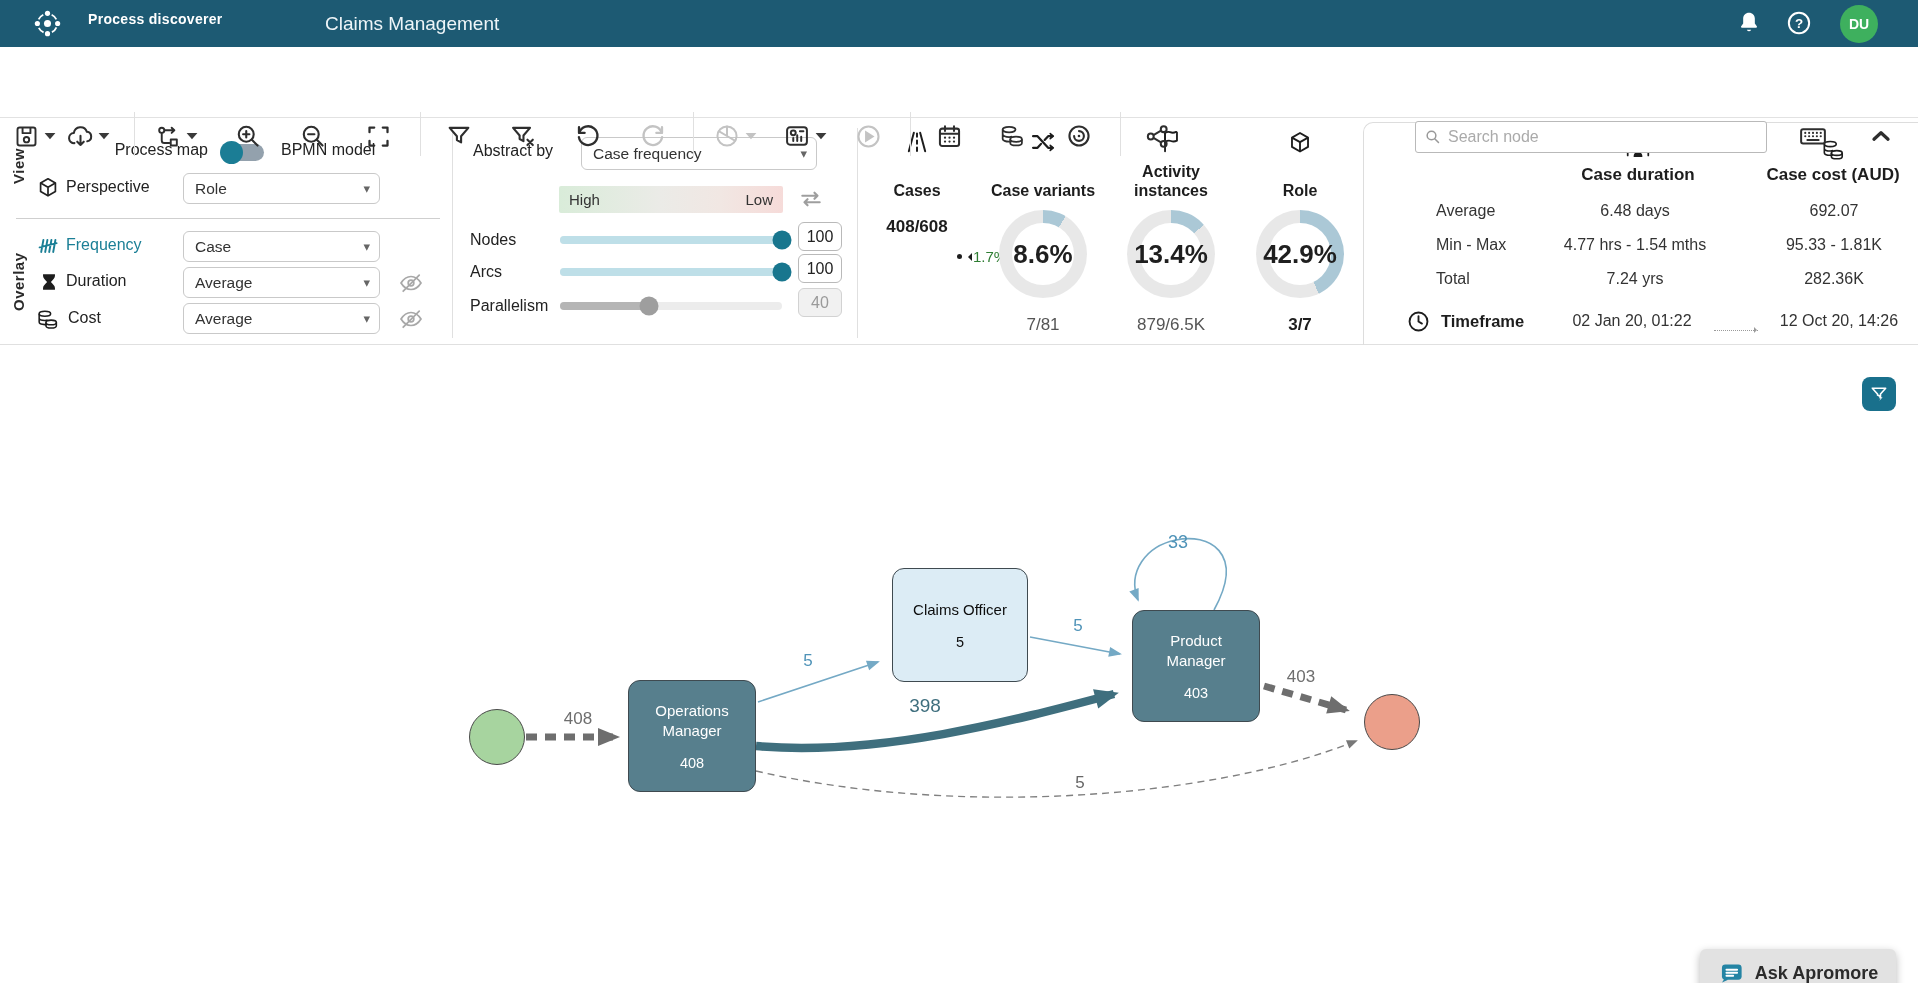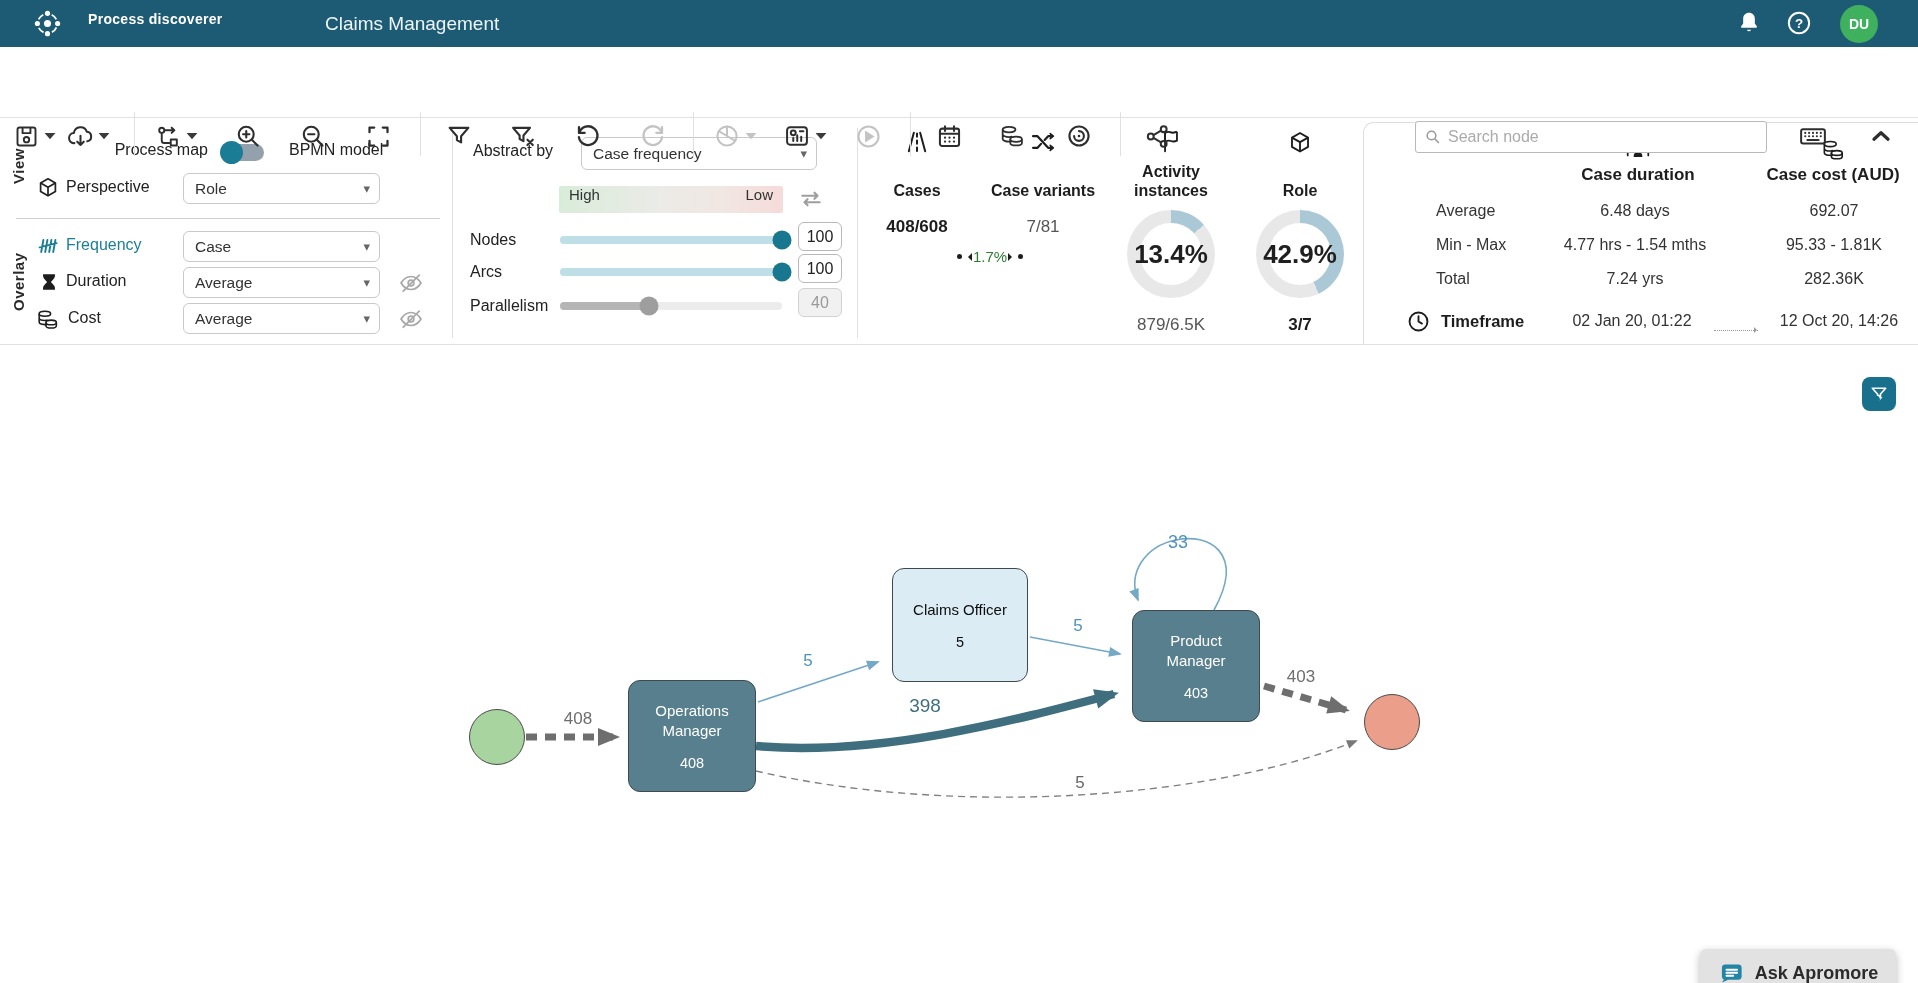--- a/index.html
+++ b/index.html
@@ -36,21 +36,21 @@
     font-weight:700; font-size:15px; color:#2b2b2b; letter-spacing:.5px; text-align:center;}
   .plabel { font-size:16px; color:#222; }
   .teal-text { color:#1b7f96; }
   .sel { position:absolute; height:31px; border:1px solid #c9c9c9; border-radius:6px; background:#fff;
     display:flex; align-items:center; padding:0 26px 0 11px; font-size:15.5px; color:#333; cursor:pointer;}
   .sel::after { content:"▾"; position:absolute; right:9px; color:#666; font-size:13px;}
   .toggle { position:absolute; width:42px; height:17px; border-radius:9px; background:#93a1ad; cursor:pointer;}
   .toggle .knob { position:absolute; left:-2px; top:-3px; width:23px; height:23px; border-radius:50%; background:#1b7d95;}
   .hlbar { position:absolute; left:559px; top:68px; width:224px; height:27px; border-radius:2px;
     background:linear-gradient(90deg,#d9ecd9 0%,#ebebe7 45%,#f1e7e3 72%,#f6dbd9 100%);
-    display:flex; justify-content:space-between; padding:0 10px; font-size:15px; color:#333;}
+    display:flex; align-items:center; justify-content:space-between; padding:0 10px; font-size:15px; color:#333;}
   .slider { position:absolute; left:560px; width:222px; height:8px; border-radius:4px; background:#ececec; cursor:pointer;}
   .slider .fill { position:absolute; left:0; top:0; bottom:0; border-radius:4px;}
   .slider .knob { position:absolute; top:50%; transform:translate(-50%,-50%); width:19px; height:19px; border-radius:50%; cursor:pointer;}
   .slider.teal .fill { background:#bedfe8; }
   .slider.teal .knob { background:#18768e; }
   .slider.gray .fill { background:#b5b5b5; }
   .slider.gray .knob { background:#9e9e9e; }
   .numbox { position:absolute; left:798px; width:44px; height:29px; border:1px solid #b9b9b9; border-radius:6px;
     background:#fff; display:flex; align-items:center; justify-content:center; font-size:16px; color:#222;}
   .numbox.dim { background:#f1f1f1; color:#9a9a9a; border-color:#d2d2d2;}
@@ -176,21 +176,21 @@
 
 <div class="abs panel">
 
   <div class="vlabel" style="left:10px; top:16px; height:64px;">View</div>
   <div class="vlabel" style="left:10px; top:108px; height:112px;">Overlay</div>
 
   <span class="abs plabel" style="left:90px; top:23px; width:118px; text-align:right;">Process map</span>
   <div class="toggle" style="left:222px; top:26px;">
       <div class="knob"></div>
     </div>
-  <span class="abs plabel" style="left:281px; top:23px;margin-left:8px;">BPMN model</span>
+  <span class="abs plabel" style="left:281px; top:23px;">BPMN model</span>
 
   <svg class="abs ic" style="left:36px; top:58px;" width="24" height="24" viewBox="0 0 24 24" fill="none" stroke="#222" stroke-width="1.7" stroke-linejoin="round">
     <path d="M12 2.8l7.4 4.2v8.6L12 19.8l-7.4-4.2V7z"></path>
       <path d="M4.6 7l7.4 4.2L19.4 7M12 11.2v8.6"></path>
   </svg>
   <span class="abs plabel" style="left:66px; top:60px;">Perspective</span>
   <div class="sel" style="left:183px; top:55px; width:197px;">
       <span>Role</span>
     </div>
 
@@ -286,20 +286,24 @@
       <span class="ddot"></span>
   </div>
   <div class="stat" style="left:979px;">
     <div class="icn">
         <svg class="ic" width="28" height="28" viewBox="0 0 24 24" fill="none" stroke="#1d1d1d" stroke-width="1.9" stroke-linecap="round" stroke-linejoin="round">
           <path d="M3.5 7h3.8L16.4 17h3.6M3.5 17h3.8l3-3.4M13.4 10.2L16.4 7h3.6"></path>
           <path d="M18.2 4.8L20.8 7l-2.6 2.2M18.2 14.8l2.6 2.2-2.6 2.2" fill="#1d1d1d" stroke-width="1.4"></path>
         </svg>
       </div>
     <div class="slabel">Case variants</div>
+    <div class="donut" style="background: conic-gradient(rgb(171, 200, 214) 8.6%, rgb(232, 232, 232) 0deg);">
+        <div class="hole"></div>
+        <span class="pct">8.6%</span>
+      </div>
     <div class="ratio">7/81</div>
   </div>
   <div class="stat" style="left:1107px;">
     <div class="icn">
         <svg class="ic" width="26" height="30" viewBox="0 0 24 24" fill="none" stroke="#1d1d1d" stroke-width="1.7" stroke-linecap="round" stroke-linejoin="round">
           <path d="M6.5 21.5V3.5"></path>
           <path d="M6.5 4.6c1.6-1 3.1-1.3 4.6-.7 1.8.7 3.5.8 5.6-.3l.8.5v7.6c-2 1-3.8 1-5.7.3-1.7-.6-3.3-.3-5.3.8z"></path>
         </svg>
       </div>
     <div class="slabel">Activity instances</div>

